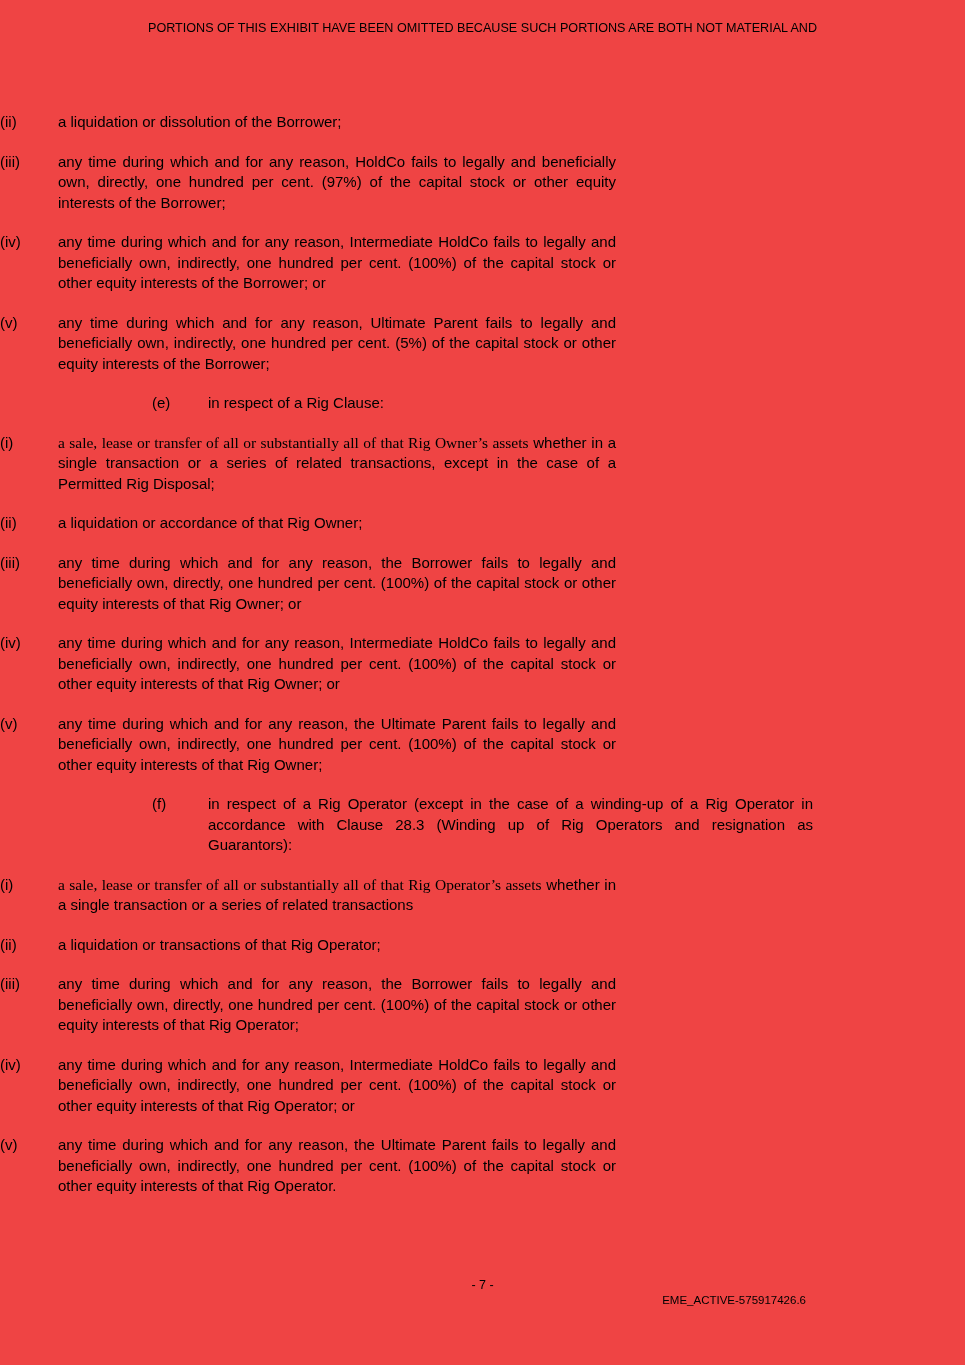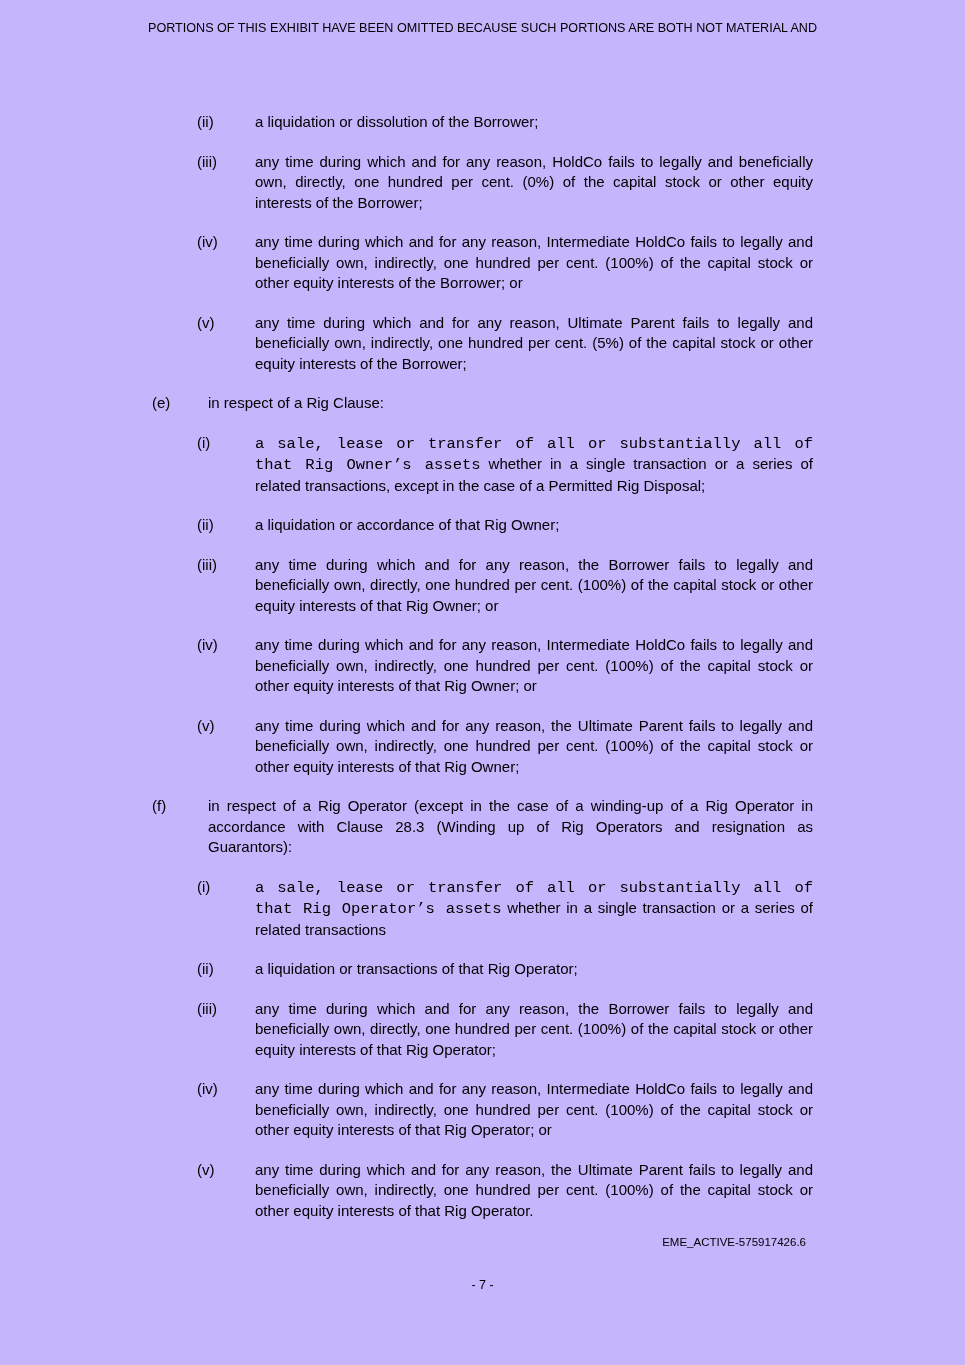--- a/index.html
+++ b/index.html
@@ -4,21 +4,21 @@
 <style>
   html, body {
     margin: 0;
     padding: 0;
     background: #ffffff;
   }
   .page {
     position: relative;
     width: 965px;
     height: 1365px;
-    background: #c4b5fd;
+    background: #ef4444;
     color: #000000;
     font-family: "Liberation Sans", sans-serif;
     overflow: hidden;
   }
   .doc-header {
     position: absolute;
     top: 20px;
     left: 0;
     right: 0;
     text-align: center;
@@ -36,70 +36,69 @@
     display: flex;
     font-size: 15px;
     line-height: 20.5px;
     margin-bottom: 19px;
   }
   .clause.level-1 {
     margin-left: 152px;
     width: 661px;
   }
   .clause.level-2 {
-    margin-left: 197px;
     width: 616px;
   }
   .clause-label {
     flex: 0 0 58px;
   }
   .clause.level-1 .clause-label {
     flex: 0 0 56px;
   }
   .clause-text {
     flex: 1 1 auto;
     display: block;
     text-align: justify;
   }
   .serif {
-    font-family: Liberation Mono, monospace;
+    font-family: Liberation Serif, serif;
     font-size: 15.5px;
   }
   .footer-page {
     position: absolute;
     top: 1278px;
     left: 0;
     right: 0;
     text-align: center;
     font-size: 12.5px;
   }
   .footer-docid {
     position: absolute;
-    top: 1236px;
+    top: 1294px;
     right: 159px;
     font-size: 11.5px;
   }
 </style>
 </head>
 <body>
 
 <div class="page">
 
   <div class="doc-header">
     <div>PORTIONS OF THIS EXHIBIT HAVE BEEN OMITTED BECAUSE SUCH PORTIONS ARE BOTH NOT MATERIAL AND</div>
   </div>
 
   <div class="content">
       <div class="clause level-2">
         <span class="clause-label">(ii)</span>
         <span class="clause-text"><span>a liquidation or dissolution of the Borrower;</span></span>
       </div>
       <div class="clause level-2">
         <span class="clause-label">(iii)</span>
-        <span class="clause-text"><span>any time during which and for any reason, HoldCo fails to legally and beneficially own, directly, one hundred per cent. (0%) of the capital stock or other equity interests of the Borrower;</span></span>
+        <span class="clause-text"><span>any time during which and for any reason, HoldCo fails to legally and beneficially own, directly, one hundred per cent. (97%) of the capital stock or other equity interests of the Borrower;</span></span>
       </div>
       <div class="clause level-2">
         <span class="clause-label">(iv)</span>
         <span class="clause-text"><span>any time during which and for any reason, Intermediate HoldCo fails to legally and beneficially own, indirectly, one hundred per cent. (100%) of the capital stock or other equity interests of the Borrower; or</span></span>
       </div>
       <div class="clause level-2">
         <span class="clause-label">(v)</span>
         <span class="clause-text"><span>any time during which and for any reason, Ultimate Parent fails to legally and beneficially own, indirectly, one hundred per cent. (5%) of the capital stock or other equity interests of the Borrower;</span></span>
       </div>
       <div class="clause level-1">

